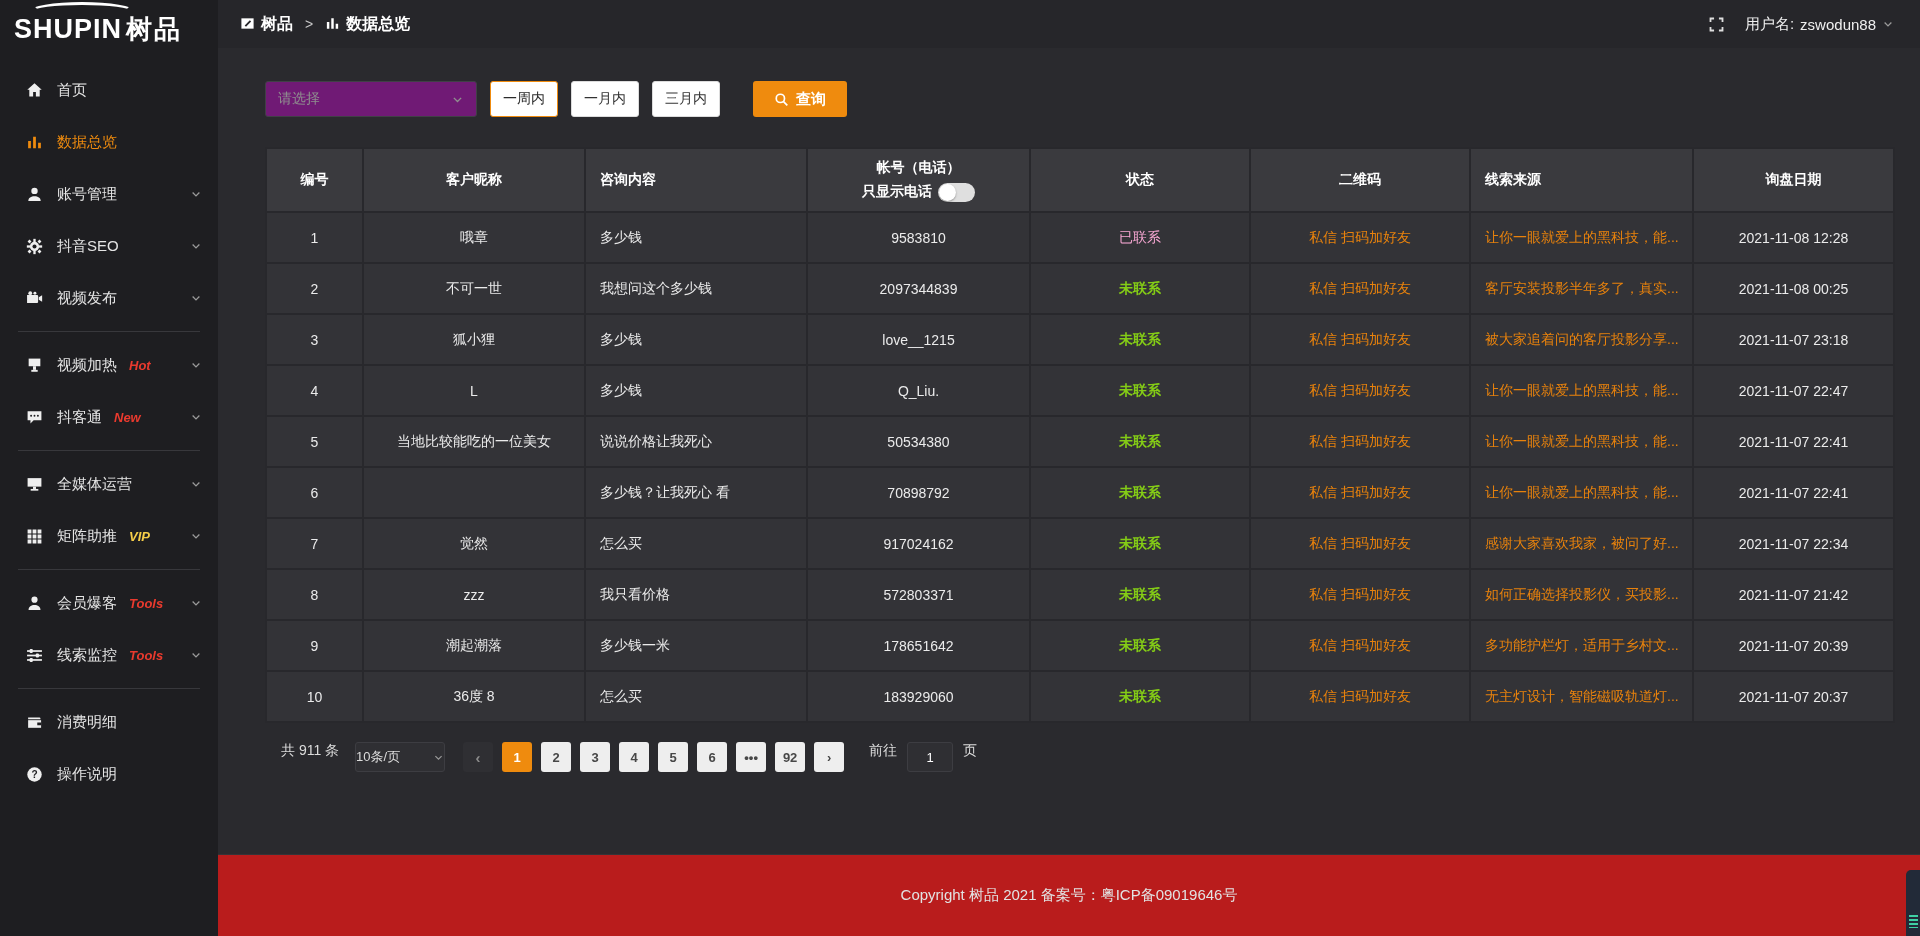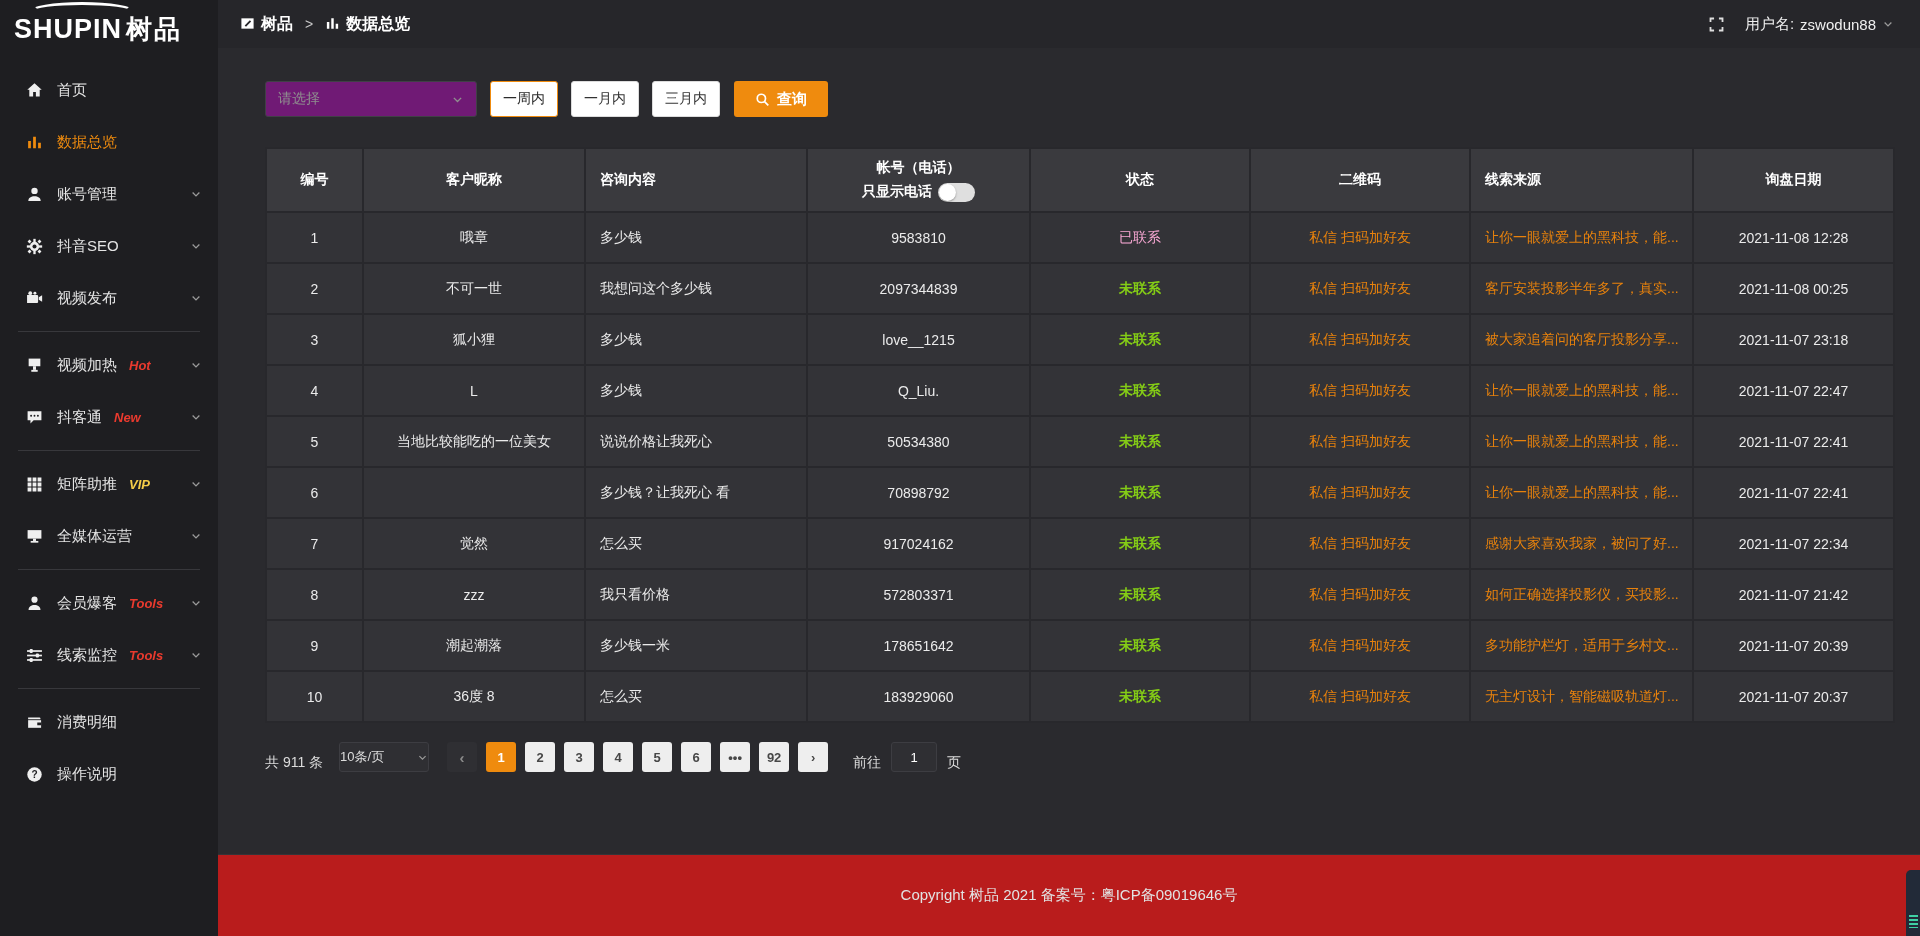--- a/index.html
+++ b/index.html
@@ -46,41 +46,41 @@
   .tab.active { background:#e8830e; border-color:#e8830e; }
 
   .filter-row { margin-top:19px; display:flex; align-items:center; gap:13px; }
   .select { width:212px; height:36px; background:#701a75; border:1px solid #404046; border-radius:3px;
             display:flex; align-items:center; padding:0 12px; color:#8f8f8f; font-size:14px; cursor:pointer; }
   .select .chev { color:#8f8f8f; }
   .range-btn { height:36px; min-width:66px; padding:0 12px; background:#fff; color:#333; font-size:14px;
                border-radius:3px; display:flex; align-items:center; justify-content:center; cursor:pointer;
                border:1px solid #dcdcdc; }
   .range-btn.selected { border:1px solid #ef8b0e; color:#2b2b2b; }
-  .search-btn { height:36px; padding:0 21px; margin-left:1px; background:#ef8b0e; color:#fff; font-size:15px;
+  .search-btn { height:36px; padding:0 21px; margin-left:20px; background:#ef8b0e; color:#fff; font-size:15px;
                 border-radius:3px; display:flex; align-items:center; gap:7px; cursor:pointer; font-weight:bold; }
 
   
   table { margin-top:30px; width:100%; border-collapse:collapse; table-layout:fixed; }
   th,td { border:2px solid #28282c; }
   th { background:#3a3a3e; color:#fff; font-size:14px; font-weight:bold; height:64px; text-align:center; }
   td { background:#333337; color:#ebebeb; font-size:14px; height:51px; text-align:center;
        white-space:nowrap; overflow:hidden; }
   td.left, th.left { text-align:left; padding-left:14px; }
   .status-text { color:#84cc16; font-weight:bold; }
   .status-text.contacted { color:#f9a8d4; font-weight:normal; }
   .qr-link { color:#e8820c; cursor:pointer; }
   .src-link { color:#e8820c; cursor:pointer; }
   .toggle-line { display:flex; align-items:center; justify-content:center; margin-top:6px; gap:6px; }
   .toggle { width:37px; height:19px; border-radius:10px; background:#dfdfdf; position:relative; cursor:pointer; }
   .toggle .knob { position:absolute; left:1px; top:1px; width:17px; height:17px; border-radius:50%;
                   background:#fff; box-shadow:0 1px 2px rgba(0,0,0,.35); }
 
   
-  .pagination { margin-top:19px; display:flex; align-items:flex-end; font-size:13px; color:#dcdcdc; }
+  .pagination { margin-top:19px; display:flex; align-items:flex-start; font-size:13px; color:#dcdcdc;margin-left:16px; }
   .pg-total { margin-right:16px; font-size:14px; }
   .pg-size { width:90px; height:30px; background:#2f2f33; border:1px solid #3d3d42; border-radius:3px;
              display:flex; align-items:center; justify-content:center; gap:6px; cursor:pointer; margin-right:18px; }
   .pbtn { height:30px; min-width:30px; border-radius:3px; display:flex; align-items:center; justify-content:center;
           margin-right:9px; font-size:13px; cursor:pointer; font-weight:bold; }
   .pbtn.darkb { background:#2f2f33; color:#8a8a8a; font-size:15px; }
   .pbtn.lightb { background:#eeeeee; color:#474747; }
   .pbtn.active { background:#ef8b0e; color:#fff; }
   .goto-label { margin:0 10px 0 16px; font-size:14px; }
   .goto-input { width:46px; height:30px; background:#2f2f33; border:1px solid #3d3d42; border-radius:3px;
@@ -222,41 +222,41 @@
               <path d="m3.5 6 4.5 4.5L12.5 6" fill="none" stroke="currentColor" stroke-width="1.7"></path>
             </svg>
         </span>
       </div>
 
       <div class="m-divider"></div>
 
       <div class="m-item">
         <span class="mi-icon">
           <svg width="17" height="17" viewBox="0 0 16 16" fill="currentColor">
-              <path d="M1.5 1.5h3.6v3.6H1.5zM6.2 1.5h3.6v3.6H6.2zM10.9 1.5h3.6v3.6h-3.6zM1.5 6.2h3.6v3.6H1.5zM6.2 6.2h3.6v3.6H6.2zM10.9 6.2h3.6v3.6h-3.6zM1.5 10.9h3.6v3.6H1.5zM6.2 10.9h3.6v3.6H6.2zM10.9 10.9h3.6v3.6h-3.6z"></path>
-            </svg>
-        </span>
-        <span>矩阵助推</span>
-        <span class="badge yellow">VIP</span>
-        <span class="chev">
-          <svg width="12" height="12" viewBox="0 0 16 16">
-              <path d="m3.5 6 4.5 4.5L12.5 6" fill="none" stroke="currentColor" stroke-width="1.7"></path>
-            </svg>
-        </span>
-      </div>
-
-      <div class="m-item">
-        <span class="mi-icon">
-          <svg width="17" height="17" viewBox="0 0 16 16" fill="currentColor">
               <path d="M1.5 2h13v8h-13z"></path>
               <rect x="6.6" y="10" width="2.8" height="2.2"></rect>
               <rect x="4.4" y="12.2" width="7.2" height="1.6"></rect>
             </svg>
         </span>
         <span>全媒体运营</span>
+        <span class="chev">
+          <svg width="12" height="12" viewBox="0 0 16 16">
+              <path d="m3.5 6 4.5 4.5L12.5 6" fill="none" stroke="currentColor" stroke-width="1.7"></path>
+            </svg>
+        </span>
+      </div>
+
+      <div class="m-item">
+        <span class="mi-icon">
+          <svg width="17" height="17" viewBox="0 0 16 16" fill="currentColor">
+              <path d="M1.5 1.5h3.6v3.6H1.5zM6.2 1.5h3.6v3.6H6.2zM10.9 1.5h3.6v3.6h-3.6zM1.5 6.2h3.6v3.6H1.5zM6.2 6.2h3.6v3.6H6.2zM10.9 6.2h3.6v3.6h-3.6zM1.5 10.9h3.6v3.6H1.5zM6.2 10.9h3.6v3.6H6.2zM10.9 10.9h3.6v3.6h-3.6z"></path>
+            </svg>
+        </span>
+        <span>矩阵助推</span>
+        <span class="badge yellow">VIP</span>
         <span class="chev">
           <svg width="12" height="12" viewBox="0 0 16 16">
               <path d="m3.5 6 4.5 4.5L12.5 6" fill="none" stroke="currentColor" stroke-width="1.7"></path>
             </svg>
         </span>
       </div>
 
       <div class="m-divider"></div>
 
       <div class="m-item">

